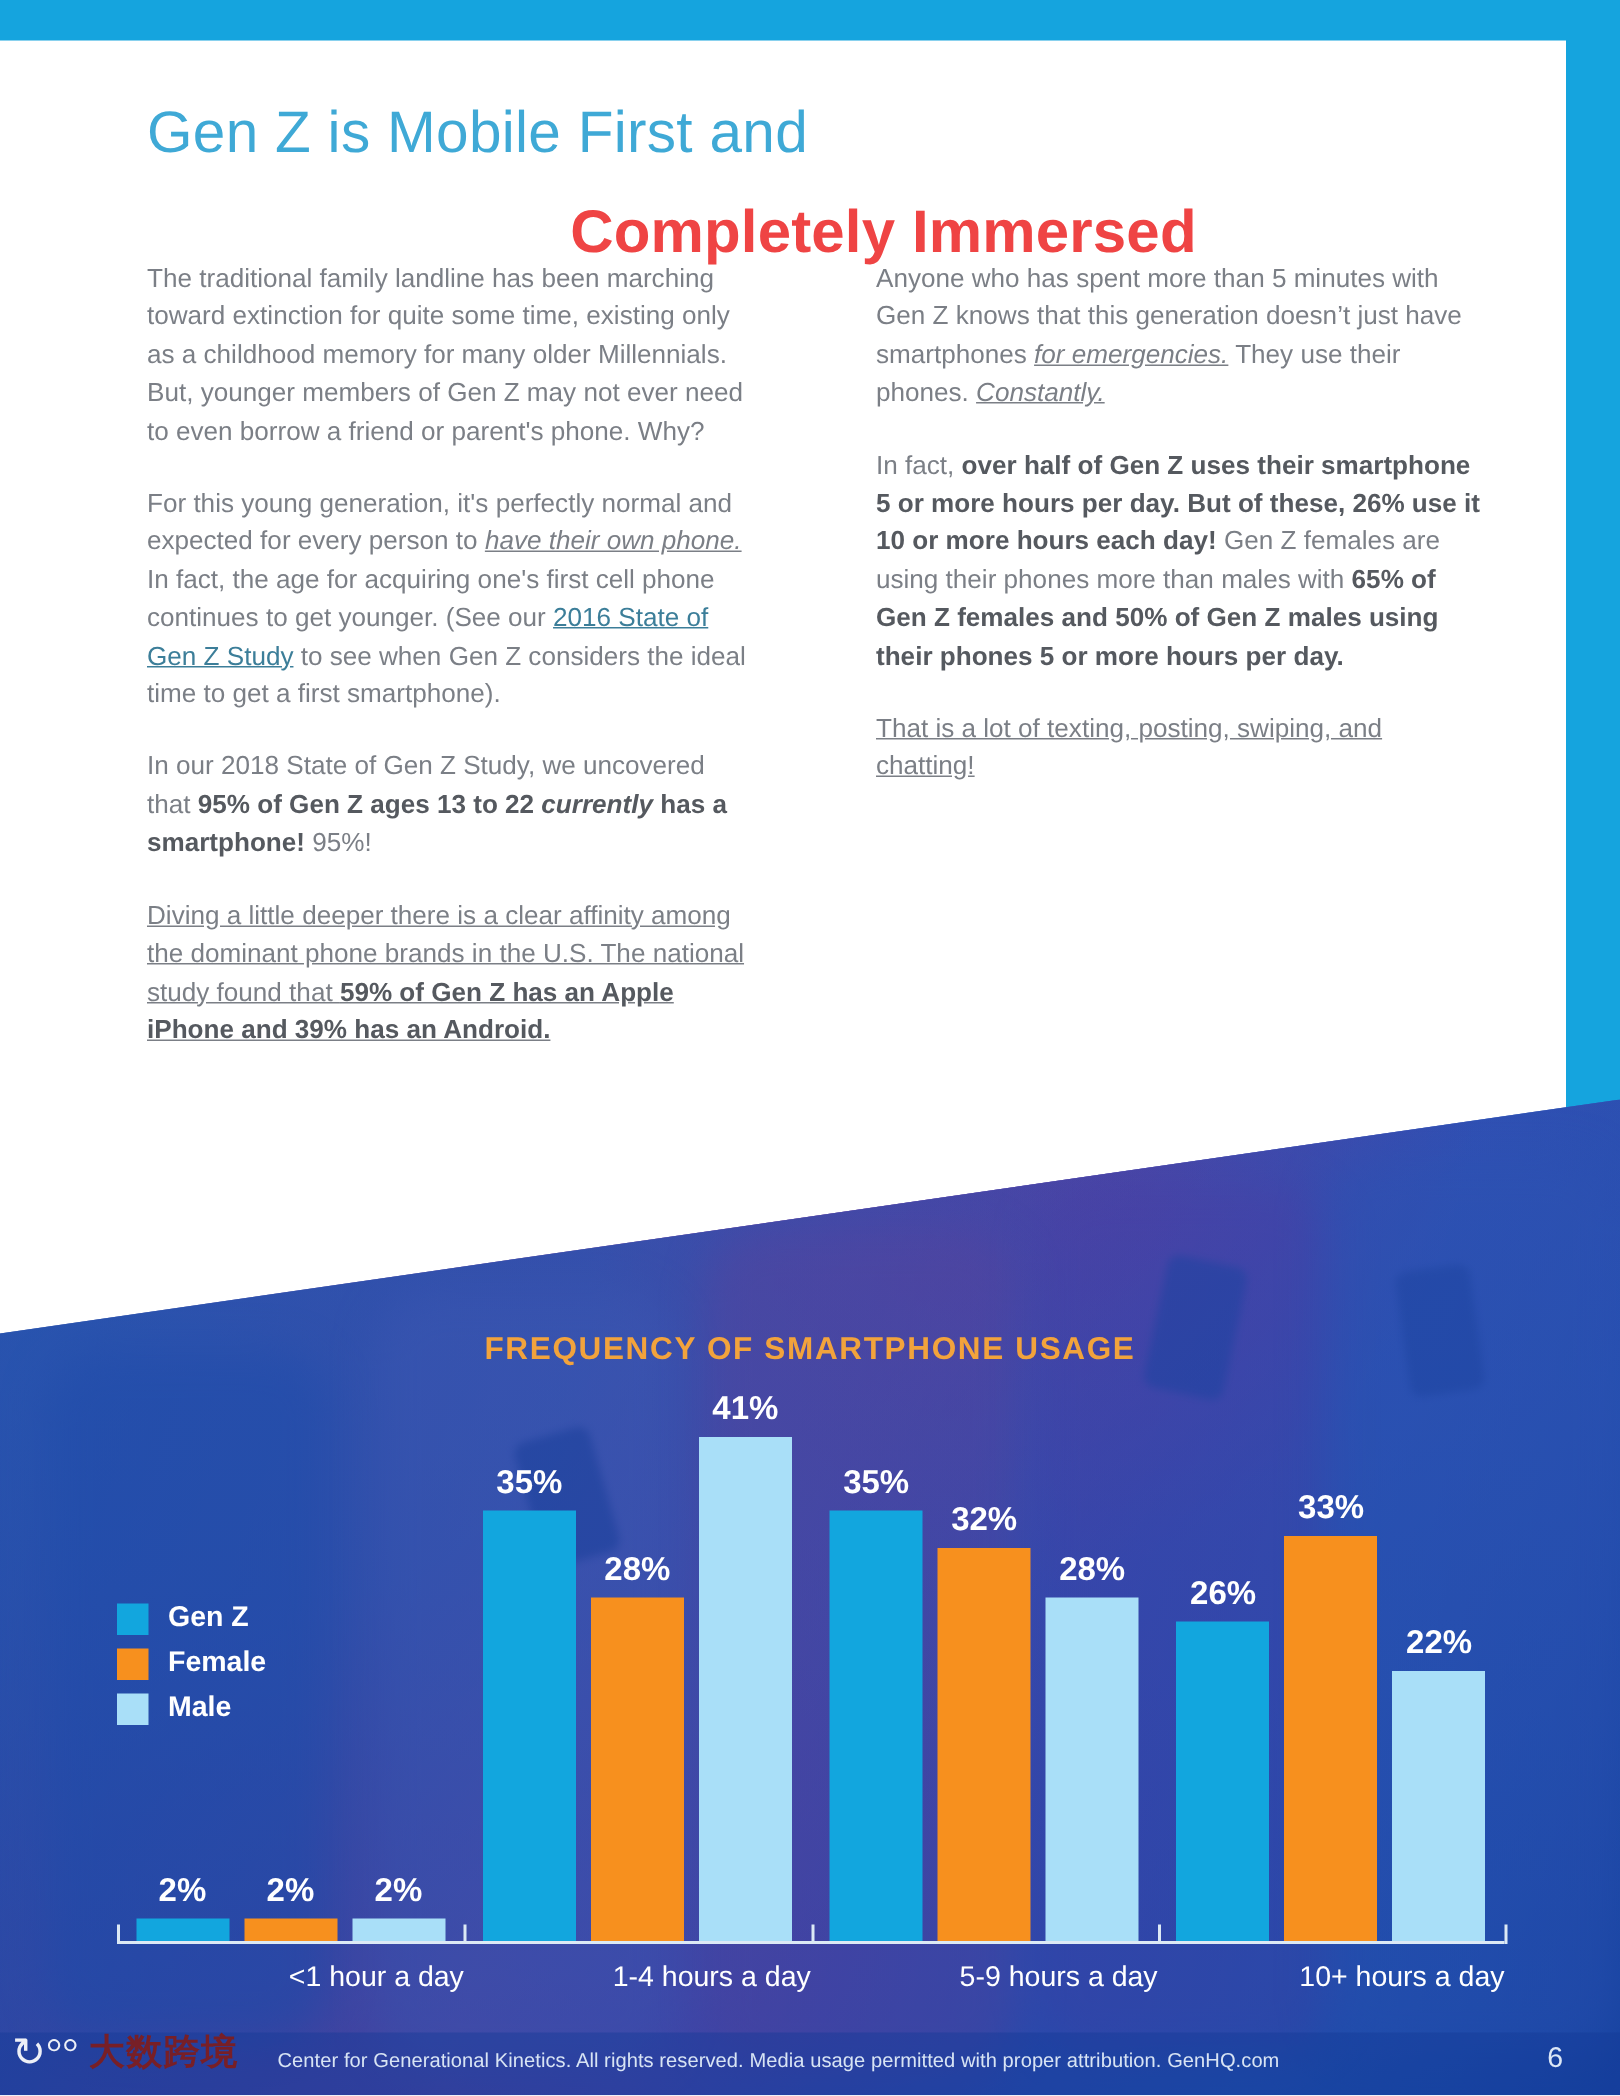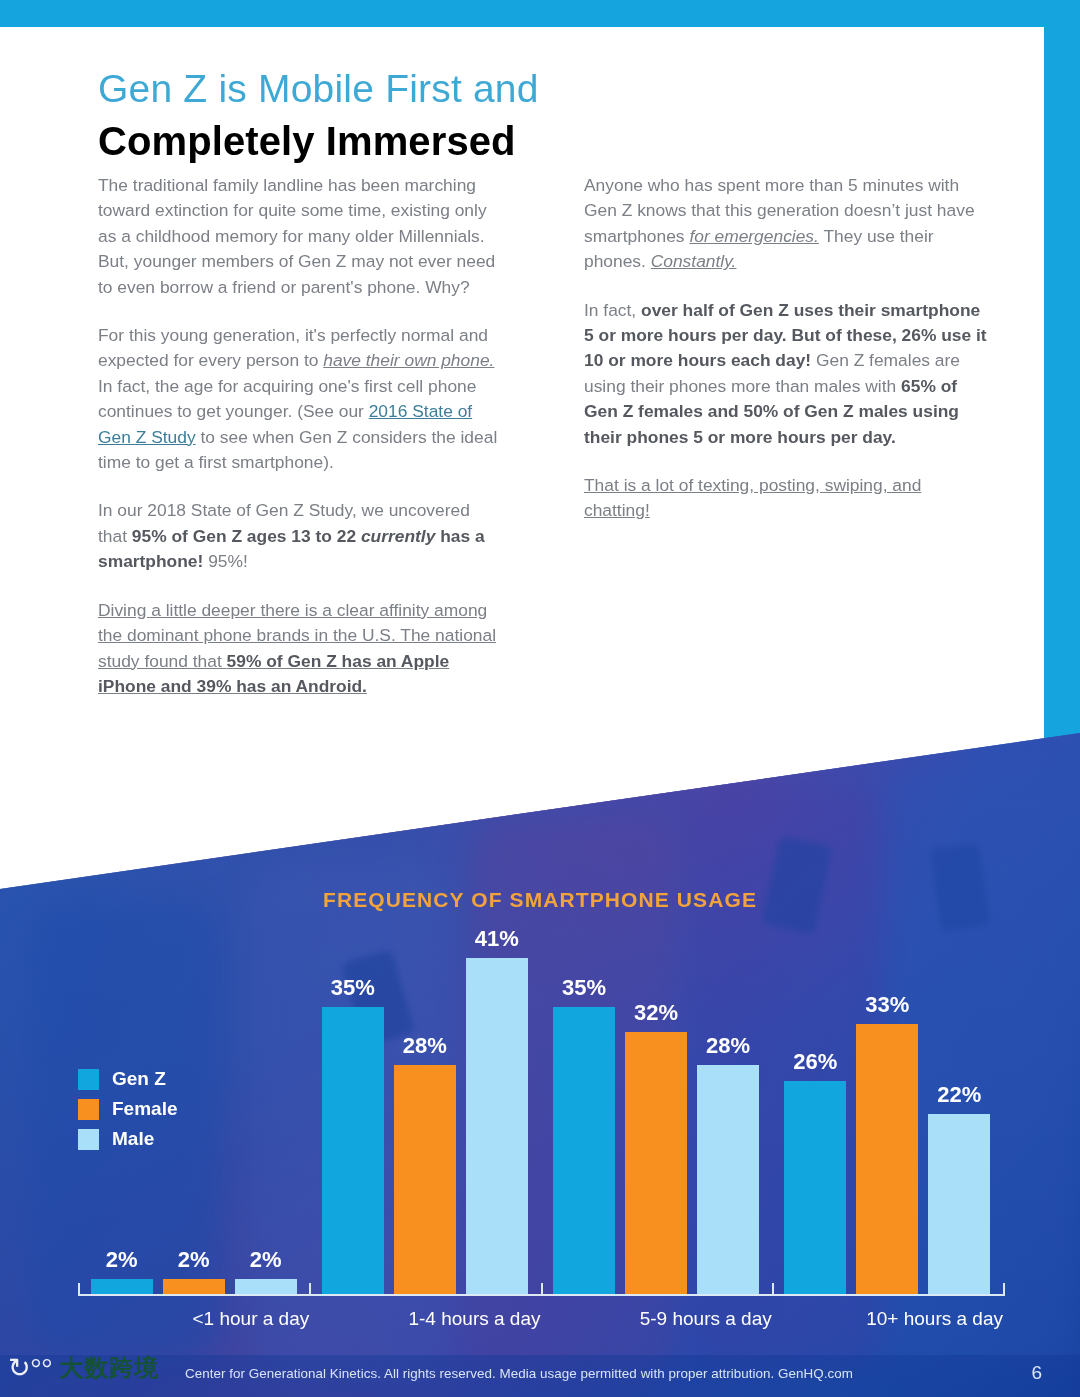--- a/index.html
+++ b/index.html
@@ -22,22 +22,22 @@
   }
 
   
   .article { position:absolute; left:0; top:27px; width:1080px; }
   .title-wrap { padding: 38px 0 0 98px; }
   .title-line1 {
     font-size:39px; font-weight:400; color:#3FA9D6; letter-spacing:.2px;
     line-height:1.22;
   }
   .title-line2 {
-    font-size:40px; font-weight:700; color:#000000; letter-spacing:.1px;
-    line-height:1.22; margin-top:4px;
+    font-size:40px; font-weight:700; color:#ef4444; letter-spacing:.1px;
+    line-height:1.22; margin-top:18px;text-align:center;
   }
 
   .columns {
     position:absolute; left:98px; top:173px; width:910px;
     display:flex; gap:82px; align-items:flex-start;
   }
   .col { width:404px; }
   .col p {
     font-size:17.4px; line-height:25.4px; color:#7B7F86; font-weight:400;
     margin-bottom:23px;
@@ -144,21 +144,21 @@
   .page-num {
     position:absolute; right:38px; top:1362px;
     font-size:19px; color:#DCE7F6; font-weight:400;
   }
   
   .watermark {
     position:absolute; left:8px; top:1352px; display:flex; align-items:center; gap:7px;
     opacity:.92;
   }
   .wm-mark { font-size:27px; color:#ffffff; line-height:1; font-family:"Liberation Serif", serif; }
-  .wm-text { font-size:24px; color:#14532d; font-weight:700; letter-spacing:1px; }
+  .wm-text { font-size:24px; color:#7f1d1d; font-weight:700; letter-spacing:1px; }
 </style>
 </head>
 <body>
 
 <div id="page">
 
   <div class="band-top"></div>
   <div class="band-right"></div>
 
   <div class="article">

